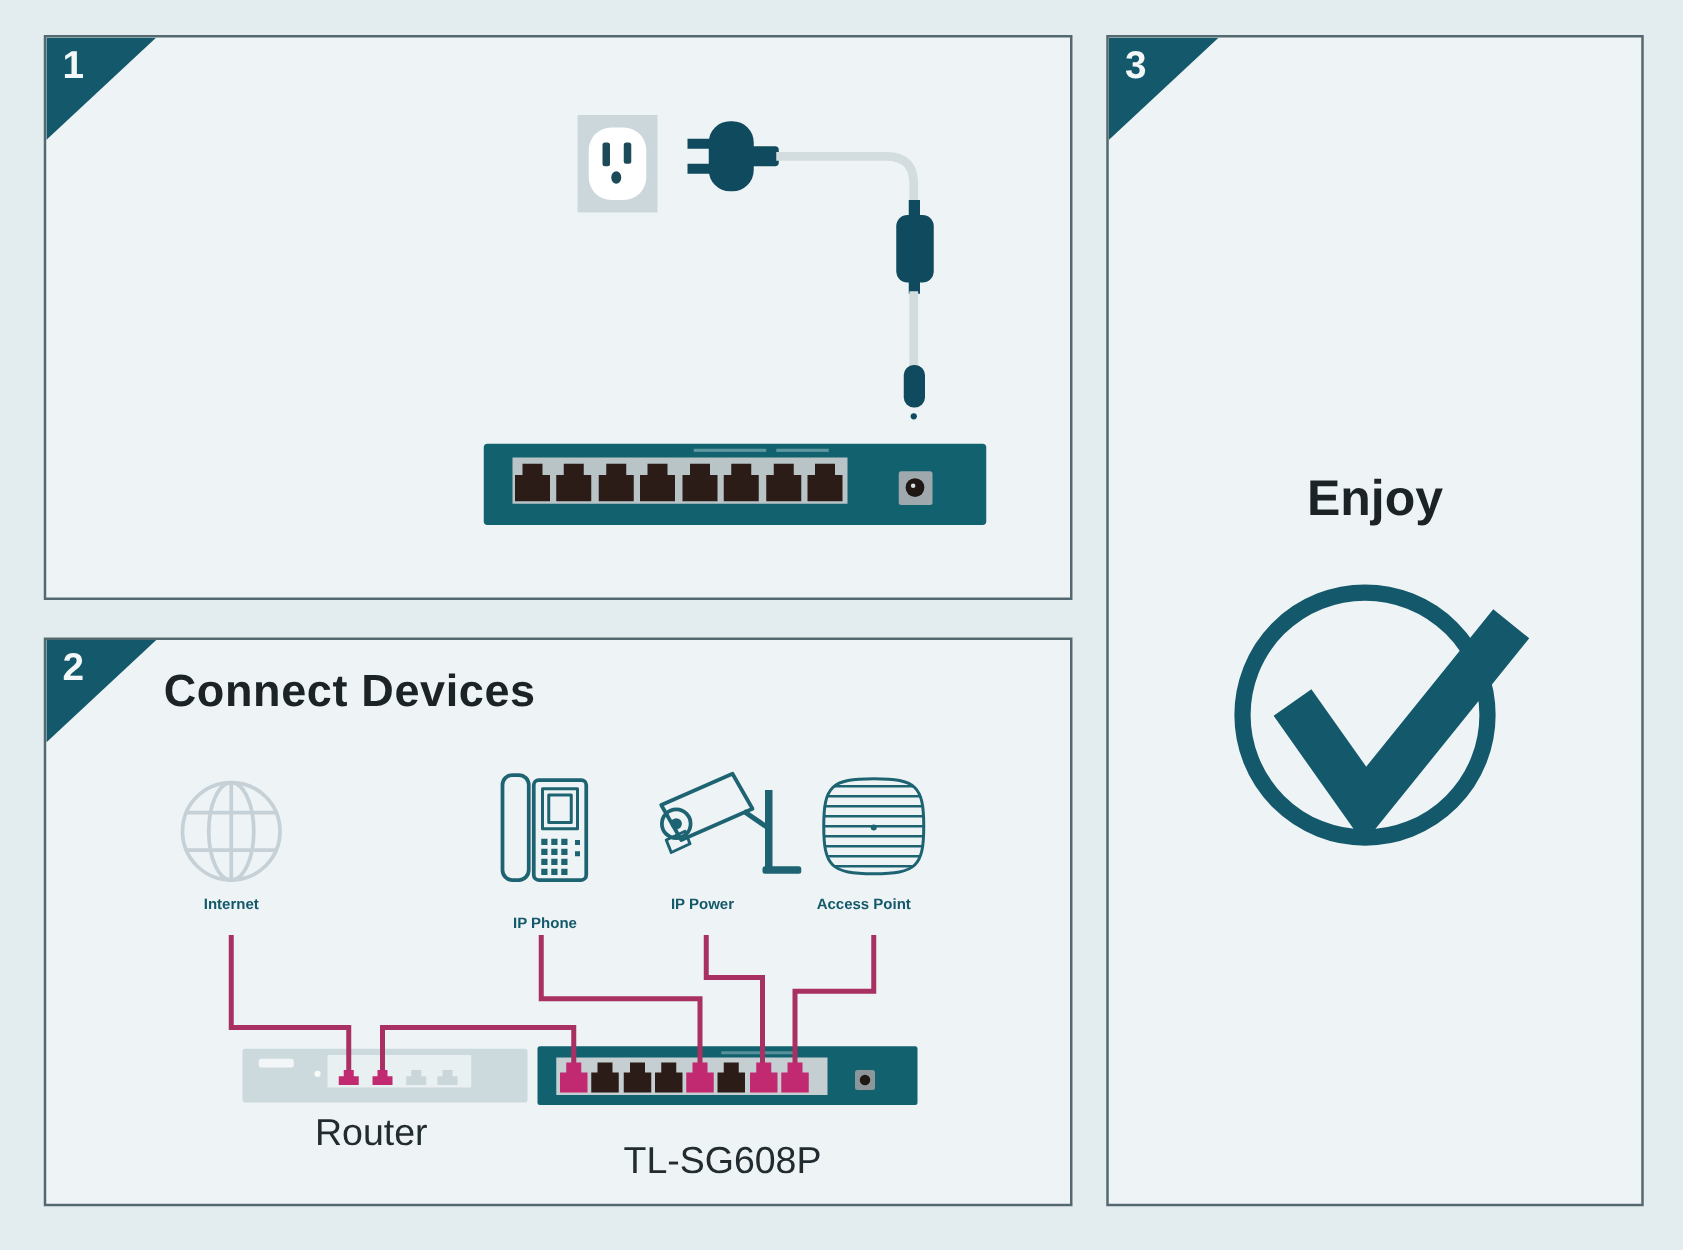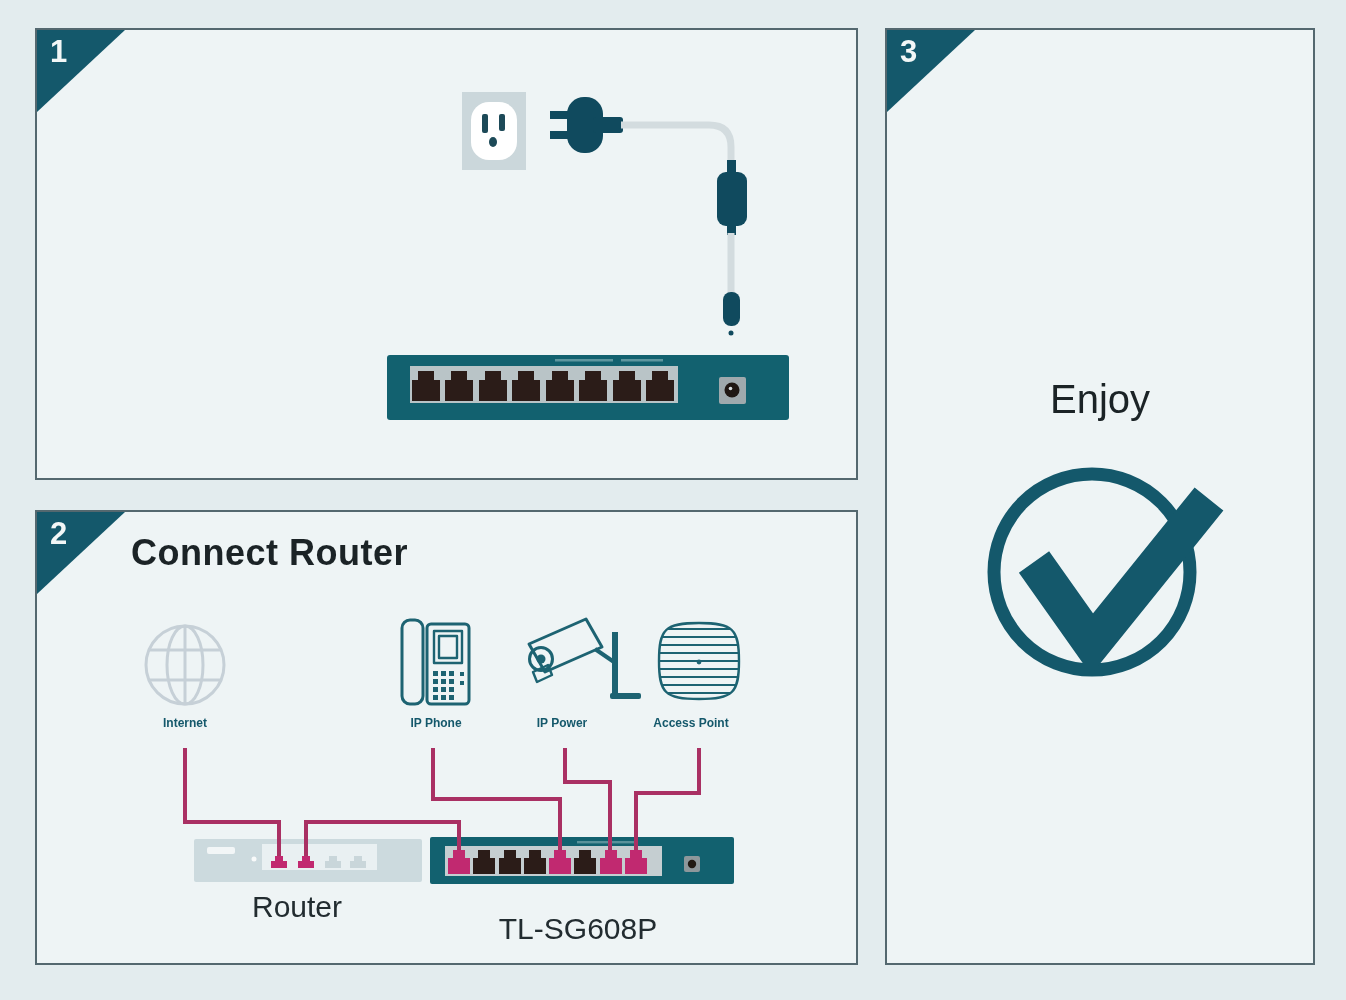--- a/index.html
+++ b/index.html
@@ -29,21 +29,21 @@
     color:#f2f7f7;font-size:31px;font-weight:700;
   }
   .panel-title{
     position:absolute;color:#1b2326;font-weight:700;
     font-size:36px;line-height:49px;letter-spacing:0.5px;
   }
   #panel-1 .panel-title{left:92px;top:60px;}
   #panel-2 .panel-title{left:94px;top:16px;}
   .enjoy-title{
     position:absolute;left:0;top:347px;width:100%;
-    text-align:center;color:#1b2326;font-weight:400;font-size:40px;
+    text-align:center;color:#1b2326;font-weight:700;font-size:40px;
   }
   .dev-label{
     position:absolute;top:204px;width:160px;text-align:center;
     color:#14586b;font-weight:700;font-size:12px;
   }
   .eq-label{
     position:absolute;top:378px;width:220px;text-align:center;
     color:#222c30;font-weight:500;font-size:30px;
   }
   svg{position:absolute;left:0;top:0;display:block;}
@@ -113,21 +113,21 @@
           <circle cx="693.5" cy="358.5" r="1.8" fill="#d8dee0"></circle>
         </g>
       </g>
     </svg>
   </div>
 
   <div class="panel" id="panel-2">
     <div class="badge">
       <span class="badge-num">2</span>
     </div>
-    <div class="panel-title">Connect Router</div>
+    <div class="panel-title">Connect Devices</div>
 
     <svg width="819" height="451" viewBox="0 0 819 451">
       <defs>
         <clipPath id="ap-clip">
           <path d="M 622 149 C 622 117 628 111 662 111 C 696 111 702 117 702 149 C 702 181 696 187 662 187 C 628 187 622 181 622 149 Z"></path>
         </clipPath>
       </defs>
 
       <g class="globe">
         <circle cx="148" cy="153" r="39"></circle>
@@ -224,21 +224,21 @@
         <path class="port-magenta" d="M563 362 V346 H568 V338 H580 V346 H585 V362 Z"></path>
         <path class="port-magenta" d="M588 362 V346 H593 V338 H605 V346 H610 V362 Z"></path>
         <g>
           <rect x="647" y="344" width="16" height="16" rx="2" fill="#8d979b"></rect>
           <circle cx="655" cy="352" r="4.2" fill="#201913"></circle>
         </g>
       </g>
     </svg>
 
     <div class="dev-label" style="left:68px;">Internet</div>
-    <div class="dev-label" style="left:319px;">IP Phone</div>
+    <div class="dev-label" style="left:319px;margin-top:15px;">IP Phone</div>
     <div class="dev-label" style="left:445px;">IP Power</div>
     <div class="dev-label" style="left:574px;">Access Point</div>
 
     <div class="eq-label" style="left:150px;">Router</div>
     <div class="eq-label" style="left:431px;margin-top:22px;">TL-SG608P</div>
   </div>
 
   <div class="panel" id="panel-3">
     <div class="badge">
       <span class="badge-num">3</span>

